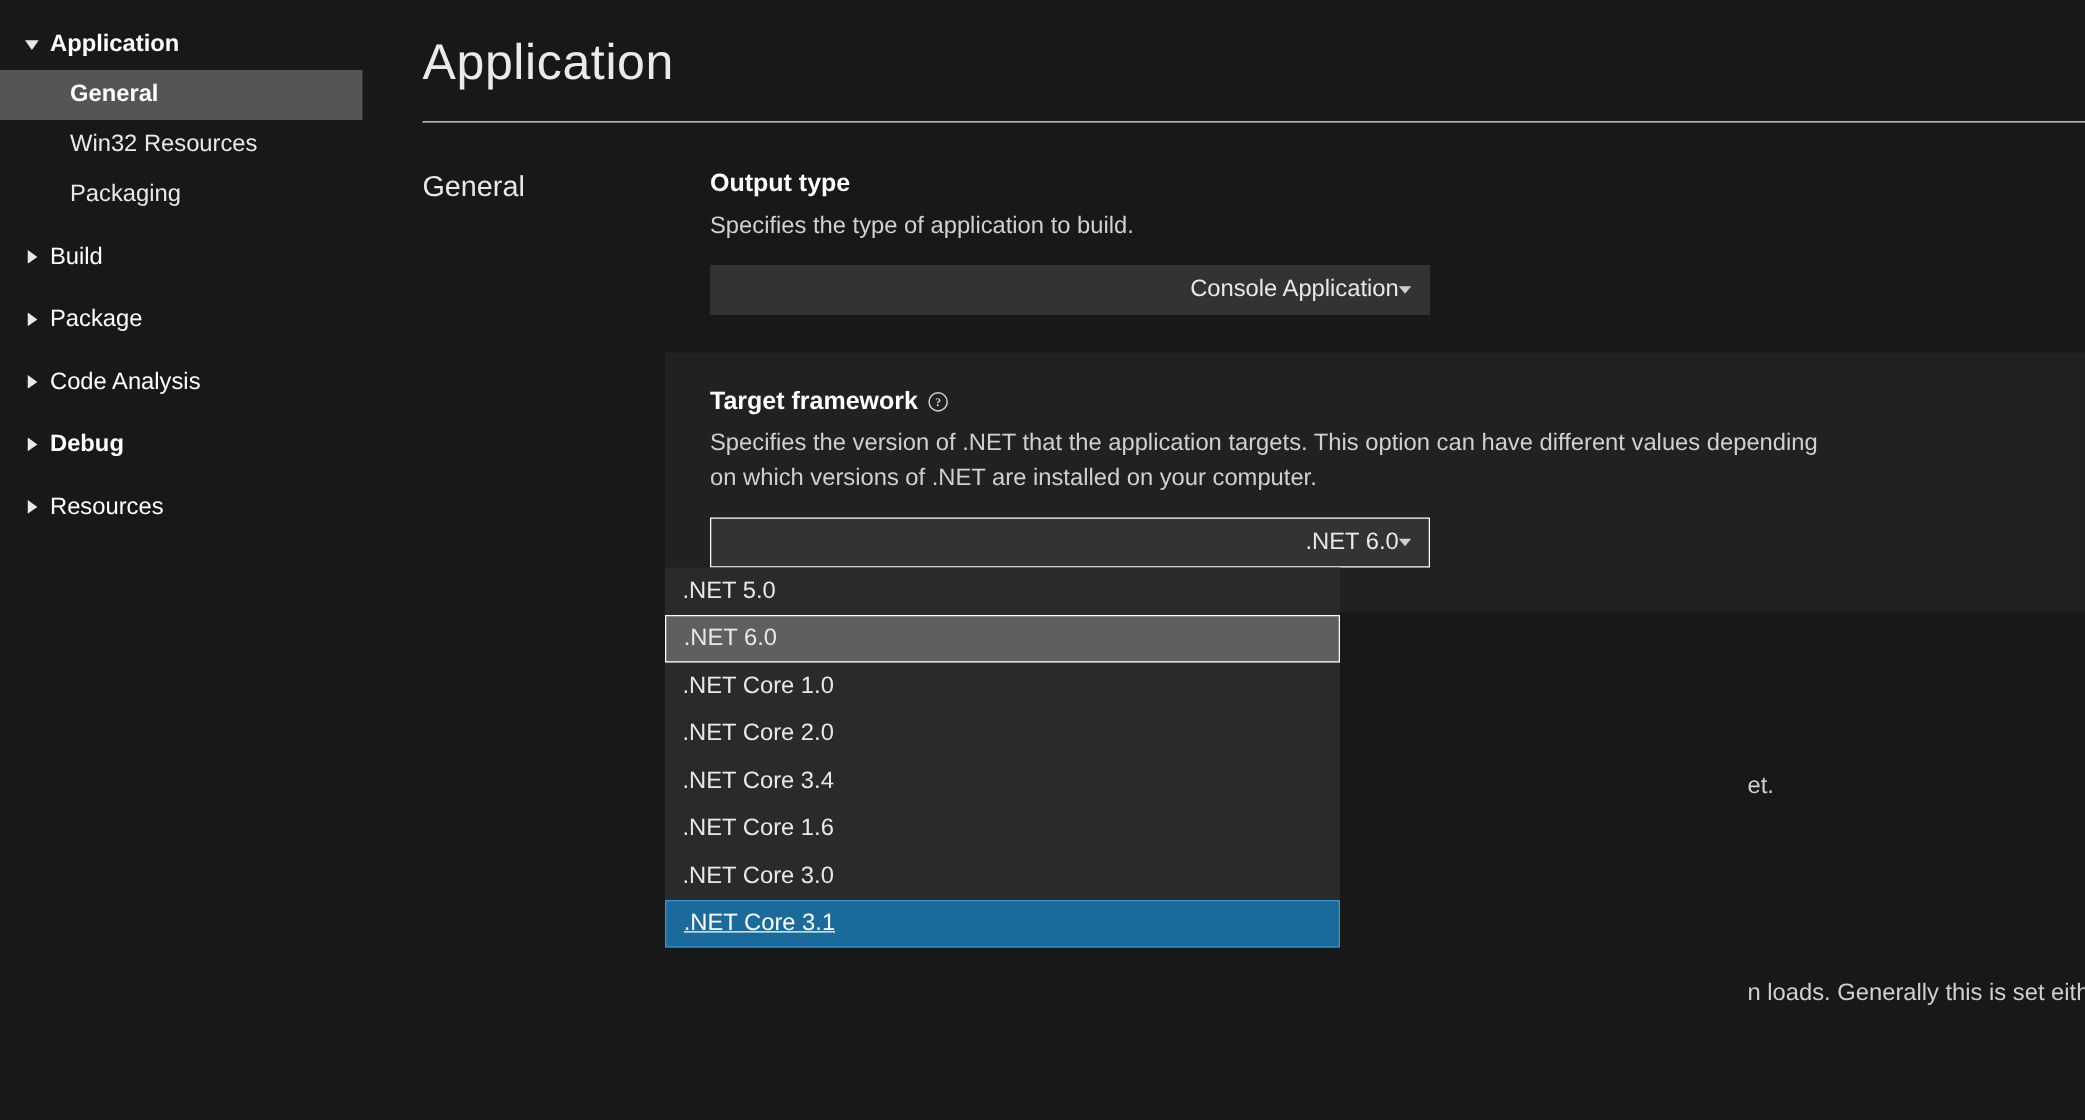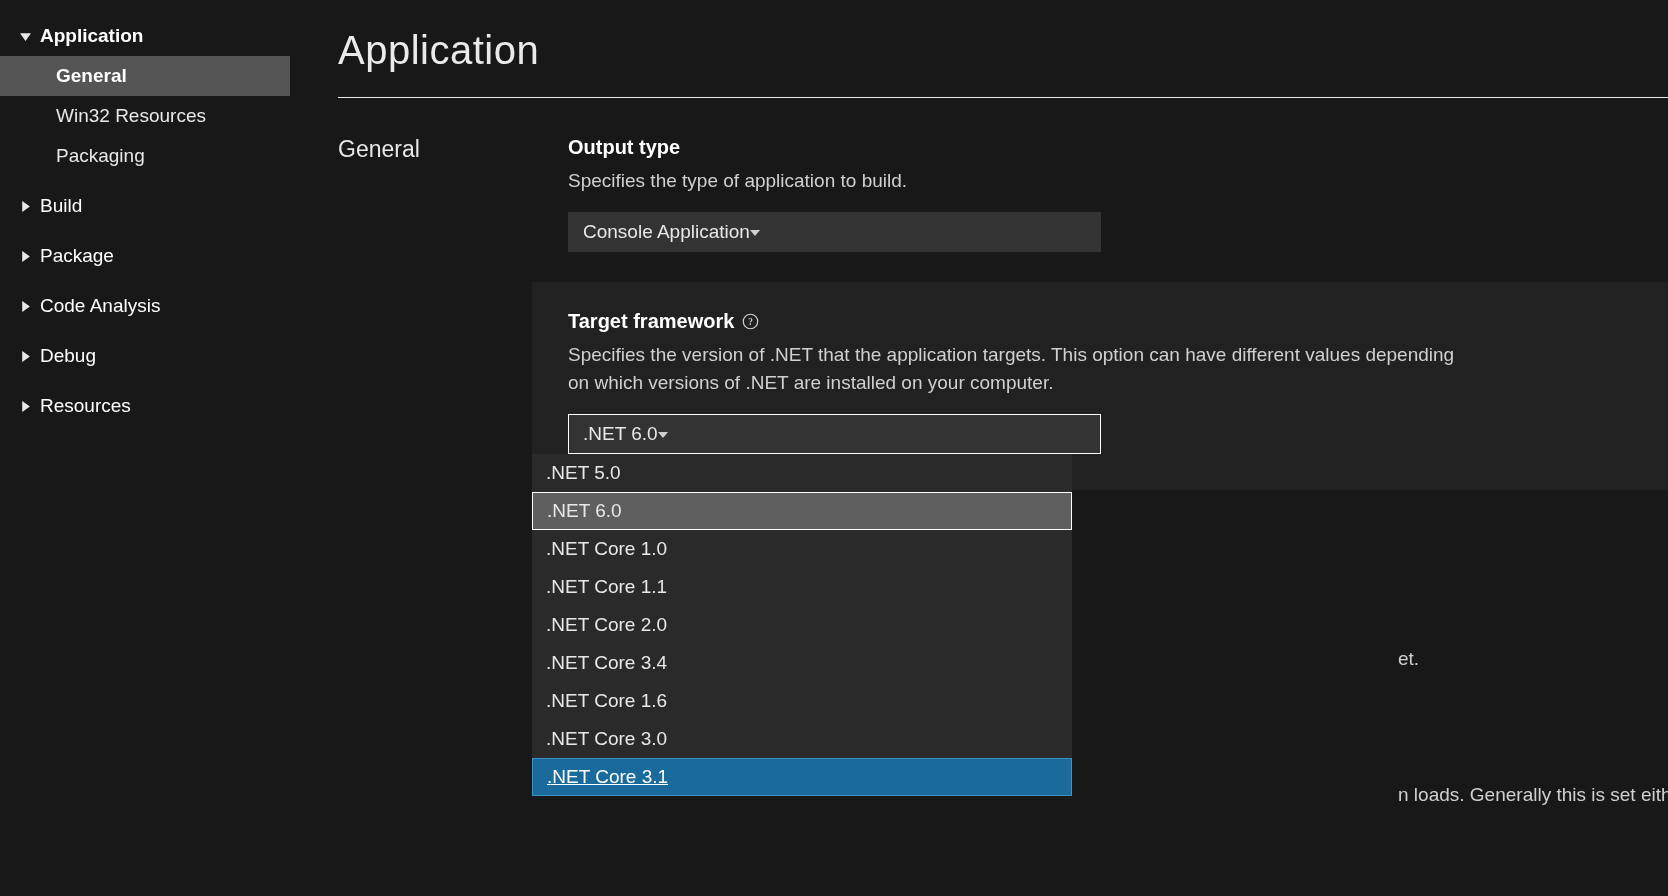--- a/index.html
+++ b/index.html
@@ -73,25 +73,25 @@
   .help-icon {
     width: 17px; height: 17px; display: inline-flex; align-items: center; justify-content: center;
   }
   .help-icon svg { width: 17px; height: 17px; }
   .field-desc { color: #d0d0d0; font-size: 19px; line-height: 1.5; margin-bottom: 16px; max-width: 900px; }
 
   
   .combo {
     display: flex;
     align-items: center;
-    justify-content: flex-start;
+    justify-content: flex-end;
     background: #333333;
     border: 1px solid #333333;
     height: 40px;
-    width: 533px;
+    width: 576px;
     padding: 0 14px;
     color: #e8e8e8;
     cursor: pointer;
   }
   .combo.open { border: 1px solid #fff; }
   .caret svg { width: 10px; height: 10px; fill: #cfcfcf; }
 
   
   .listbox {
     position: absolute;
@@ -114,21 +114,21 @@
     background: #1b6a9c;
     border: 1px solid #3c91c5;
     color: #fff;
     text-decoration: underline;
   }
 
   
   .peek-right {
     position: absolute;
     left: 1108px;
-    top: 648px;
+    top: 618px;
     color: #d0d0d0;
   }
   .peek-bottom {
     position: absolute;
     left: 1108px;
     top: 784px;
     color: #d0d0d0;
     white-space: nowrap;
   }
 </style>
@@ -173,21 +173,21 @@
     <span>Package</span>
   </div>
   <div class="nav-item nav-group-header" style="font-weight:400;">
     <span class="chev chev-right">
       <svg viewBox="0 0 10 10">
           <polygon points="2,0 9,5 2,10"></polygon>
         </svg>
     </span>
     <span>Code Analysis</span>
   </div>
-  <div class="nav-item nav-group-header" style="font-weight:400;">
+  <div class="nav-item nav-group-header" style="font-weight:700;">
     <span class="chev chev-right">
       <svg viewBox="0 0 10 10">
           <polygon points="2,0 9,5 2,10"></polygon>
         </svg>
     </span>
     <span>Debug</span>
   </div>
   <div class="nav-item nav-group-header" style="font-weight:400;">
     <span class="chev chev-right">
       <svg viewBox="0 0 10 10">
@@ -237,21 +237,20 @@
             <svg viewBox="0 0 10 10">
                 <polygon points="0,2 10,2 5,8"></polygon>
               </svg>
           </span>
         </div>
 
         <div class="listbox" id="framework-listbox" style="left:0; margin-top:0;">
             <div class="option">.NET 5.0</div>
             <div class="option current">.NET 6.0</div>
             <div class="option">.NET Core 1.0</div>
-            <div class="option">.NET Core 1.1</div>
             <div class="option">.NET Core 2.0</div>
             <div class="option">.NET Core 3.4</div>
             <div class="option">.NET Core 1.6</div>
             <div class="option">.NET Core 3.0</div>
             <div class="option highlight">.NET Core 3.1</div>
           </div>
       </div>
 
     </div>
   </div>

